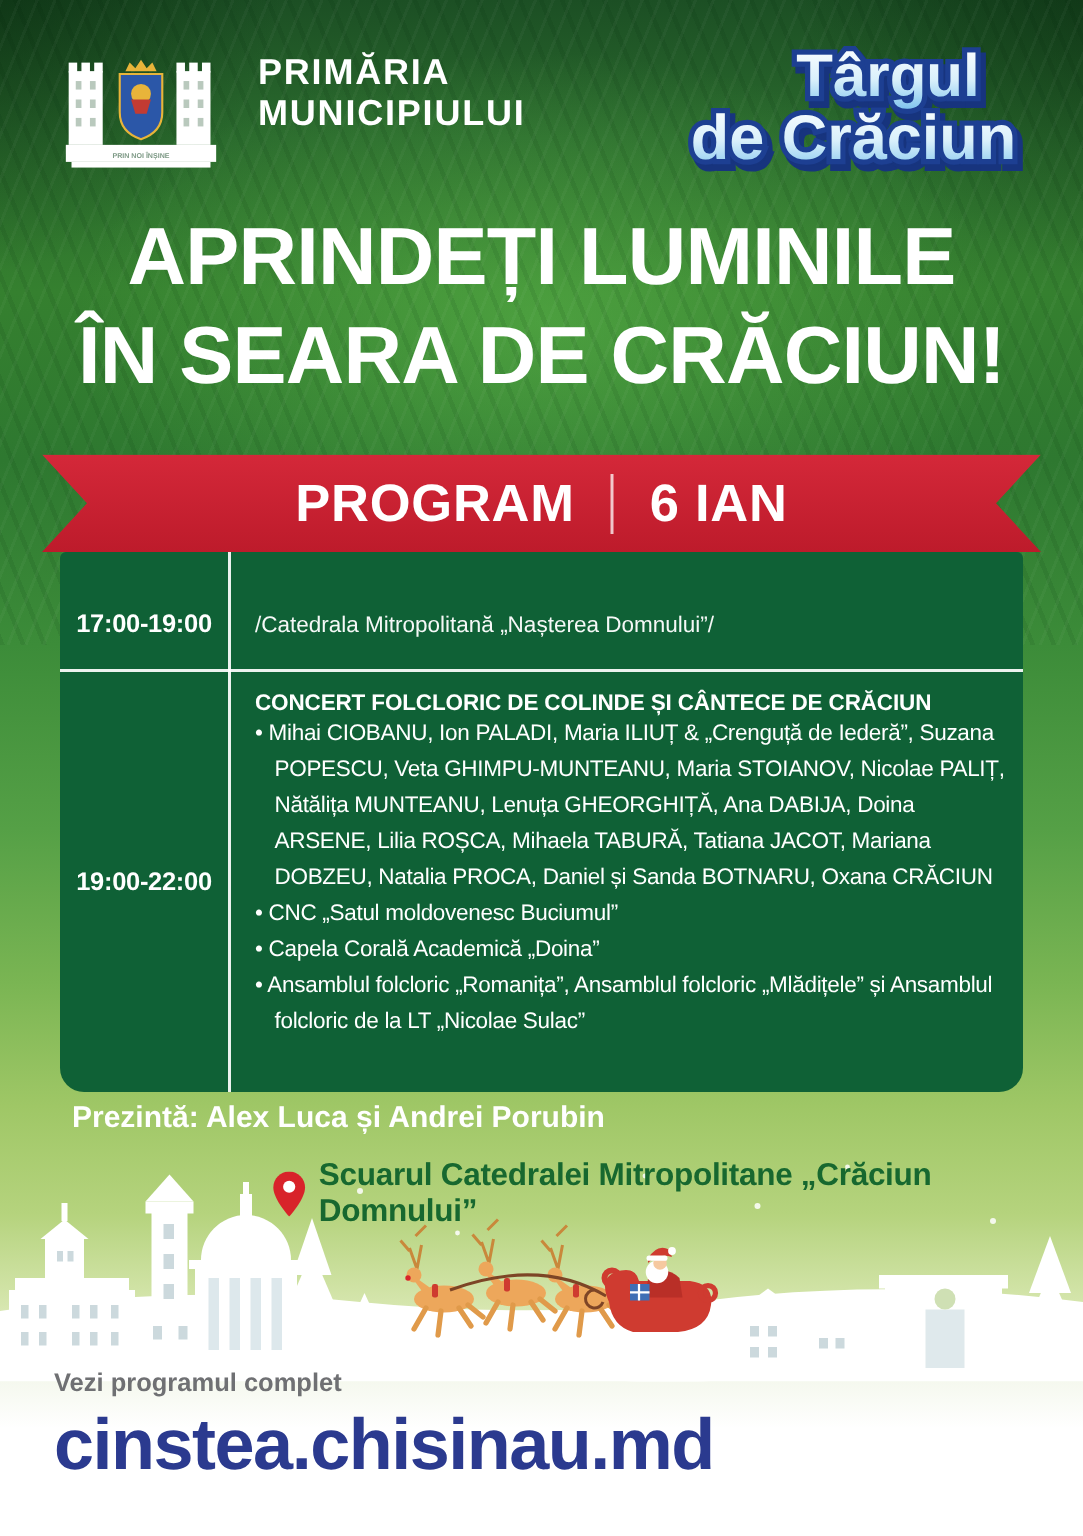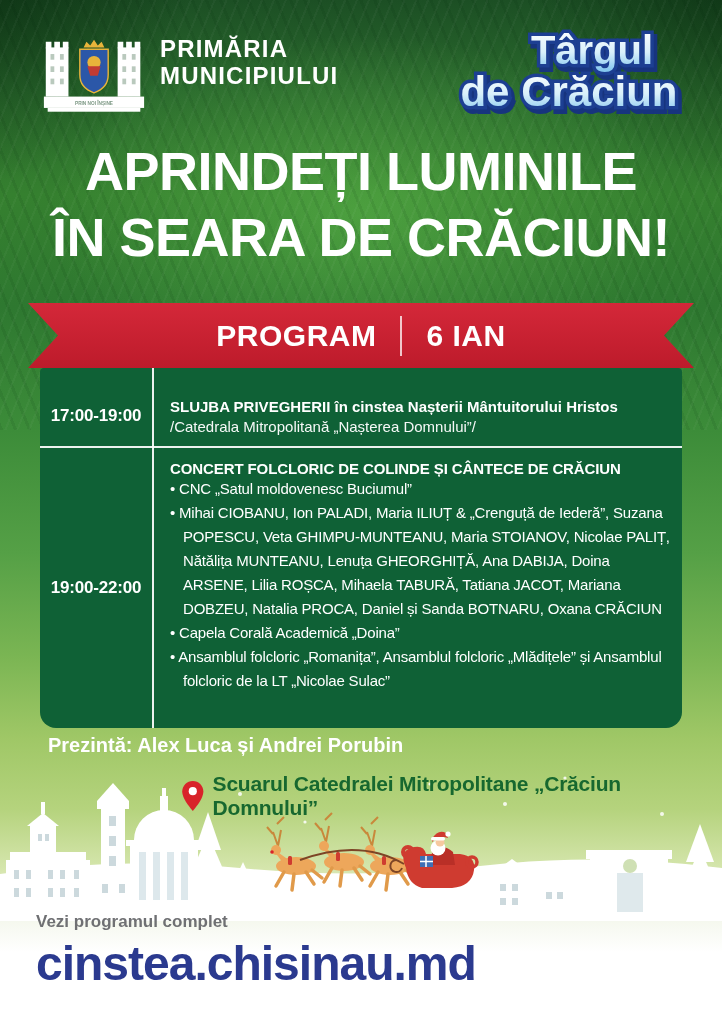--- a/index.html
+++ b/index.html
@@ -17,32 +17,32 @@
         #b5d37d 79%, #d6e6ae 85%, #f2f6e9 89%, #ffffff 93%, #ffffff 100%);
   }
   .frost {
     position:absolute; top:0; left:0; right:0; height:430px; pointer-events:none; opacity:.55;
     background:
       repeating-linear-gradient(112deg, rgba(255,255,255,.06) 0 2px, rgba(255,255,255,0) 2px 11px),
       repeating-linear-gradient(68deg, rgba(0,30,8,.14) 0 3px, rgba(0,30,8,0) 3px 13px);
   }
   
   .top { position:absolute; top:26px; left:42px; right:18px; display:flex; justify-content:space-between; align-items:flex-start; }
-  .muni { display:flex; gap:14px; align-items:flex-start; }
+  .muni { display:flex; gap:26px; align-items:flex-start; }
   .muni-text { margin-top:9px; color:#fff; font-weight:bold; font-size:24px; line-height:27px; letter-spacing:1.2px; }
   
   .title { position:absolute; top:138px; left:0; right:0; text-align:center; color:#fff;
            font-weight:bold; font-size:54px; line-height:66px; letter-spacing:-.5px; }
   .title span { display:block; }
   
   .ribbon { position:absolute; top:303px; left:28px; width:666px; height:65px;
             background:linear-gradient(180deg,#d42839,#bd1b2b);
             clip-path:polygon(0 0,100% 0,calc(100% - 30px) 50%,100% 100%,0 100%,30px 50%);
             display:flex; align-items:center; justify-content:center; gap:24px;
-            color:#fff; font-weight:bold; font-size:30px; letter-spacing:.5px; }
+            color:#fff; font-weight:bold; font-size:35px; letter-spacing:.5px; }
   .ribbon-sep { width:2px; height:40px; background:rgba(255,255,255,.75); }
   
   .panel { position:absolute; top:368px; left:40px; width:642px; height:360px;
            background:#0f6136; border-radius:4px 4px 16px 16px; color:#fff; }
   .vline { position:absolute; left:112px; top:0; bottom:0; width:2px; background:rgba(255,255,255,.92); }
   .hline { position:absolute; left:0; right:0; top:78px; height:2px; background:rgba(255,255,255,.92); }
   .row1 { position:absolute; top:0; left:0; right:0; height:96px; display:flex; }
   .row2 { position:absolute; top:80px; bottom:0; left:0; right:0; display:flex; }
   .tcol { flex:0 0 112px; display:flex; align-items:center; justify-content:center;
           font-weight:bold; font-size:17px; letter-spacing:-.2px; }
@@ -140,32 +140,31 @@
     <span>6 IAN</span>
   </div>
 
   <section class="panel">
     <div class="vline"></div>
     <div class="hline"></div>
 
     <div class="row1">
       <div class="tcol">17:00-19:00</div>
       <div class="ccol1">
-        <div class="l1">SLUJBA PRIVEGHERII în cinstea Nașterii Mântuitorului Hristos</div>
         <div class="l2">/Catedrala Mitropolitană „Nașterea Domnului”/</div>
       </div>
     </div>
 
     <div class="row2">
       <div class="tcol">19:00-22:00</div>
       <div class="ccol2">
         <div class="heading">CONCERT FOLCLORIC DE COLINDE ȘI CÂNTECE DE CRĂCIUN</div>
         <ul>
+          <li>Mihai CIOBANU, Ion PALADI, Maria ILIUȚ &amp; „Crenguță de Iederă”, Suzana POPESCU, Veta GHIMPU-MUNTEANU, Maria STOIANOV, Nicolae PALIȚ, Nătălița MUNTEANU, Lenuța GHEORGHIȚĂ, Ana DABIJA, Doina ARSENE, Lilia ROȘCA, Mihaela TABURĂ, Tatiana JACOT, Mariana DOBZEU, Natalia PROCA, Daniel și Sanda BOTNARU, Oxana CRĂCIUN</li>
           <li>CNC „Satul moldovenesc Buciumul”</li>
-          <li>Mihai CIOBANU, Ion PALADI, Maria ILIUȚ &amp; „Crenguță de Iederă”, Suzana POPESCU, Veta GHIMPU-MUNTEANU, Maria STOIANOV, Nicolae PALIȚ, Nătălița MUNTEANU, Lenuța GHEORGHIȚĂ, Ana DABIJA, Doina ARSENE, Lilia ROȘCA, Mihaela TABURĂ, Tatiana JACOT, Mariana DOBZEU, Natalia PROCA, Daniel și Sanda BOTNARU, Oxana CRĂCIUN</li>
           <li>Capela Corală Academică „Doina”</li>
           <li>Ansamblul folcloric „Romanița”,  Ansamblul folcloric „Mlădițele” și Ansamblul folcloric de la LT „Nicolae Sulac”</li>
         </ul>
       </div>
     </div>
   </section>
 
   <div class="presenter">Prezintă: Alex Luca și Andrei Porubin</div>
 
   <svg class="cityscape" viewBox="0 0 722 165">

